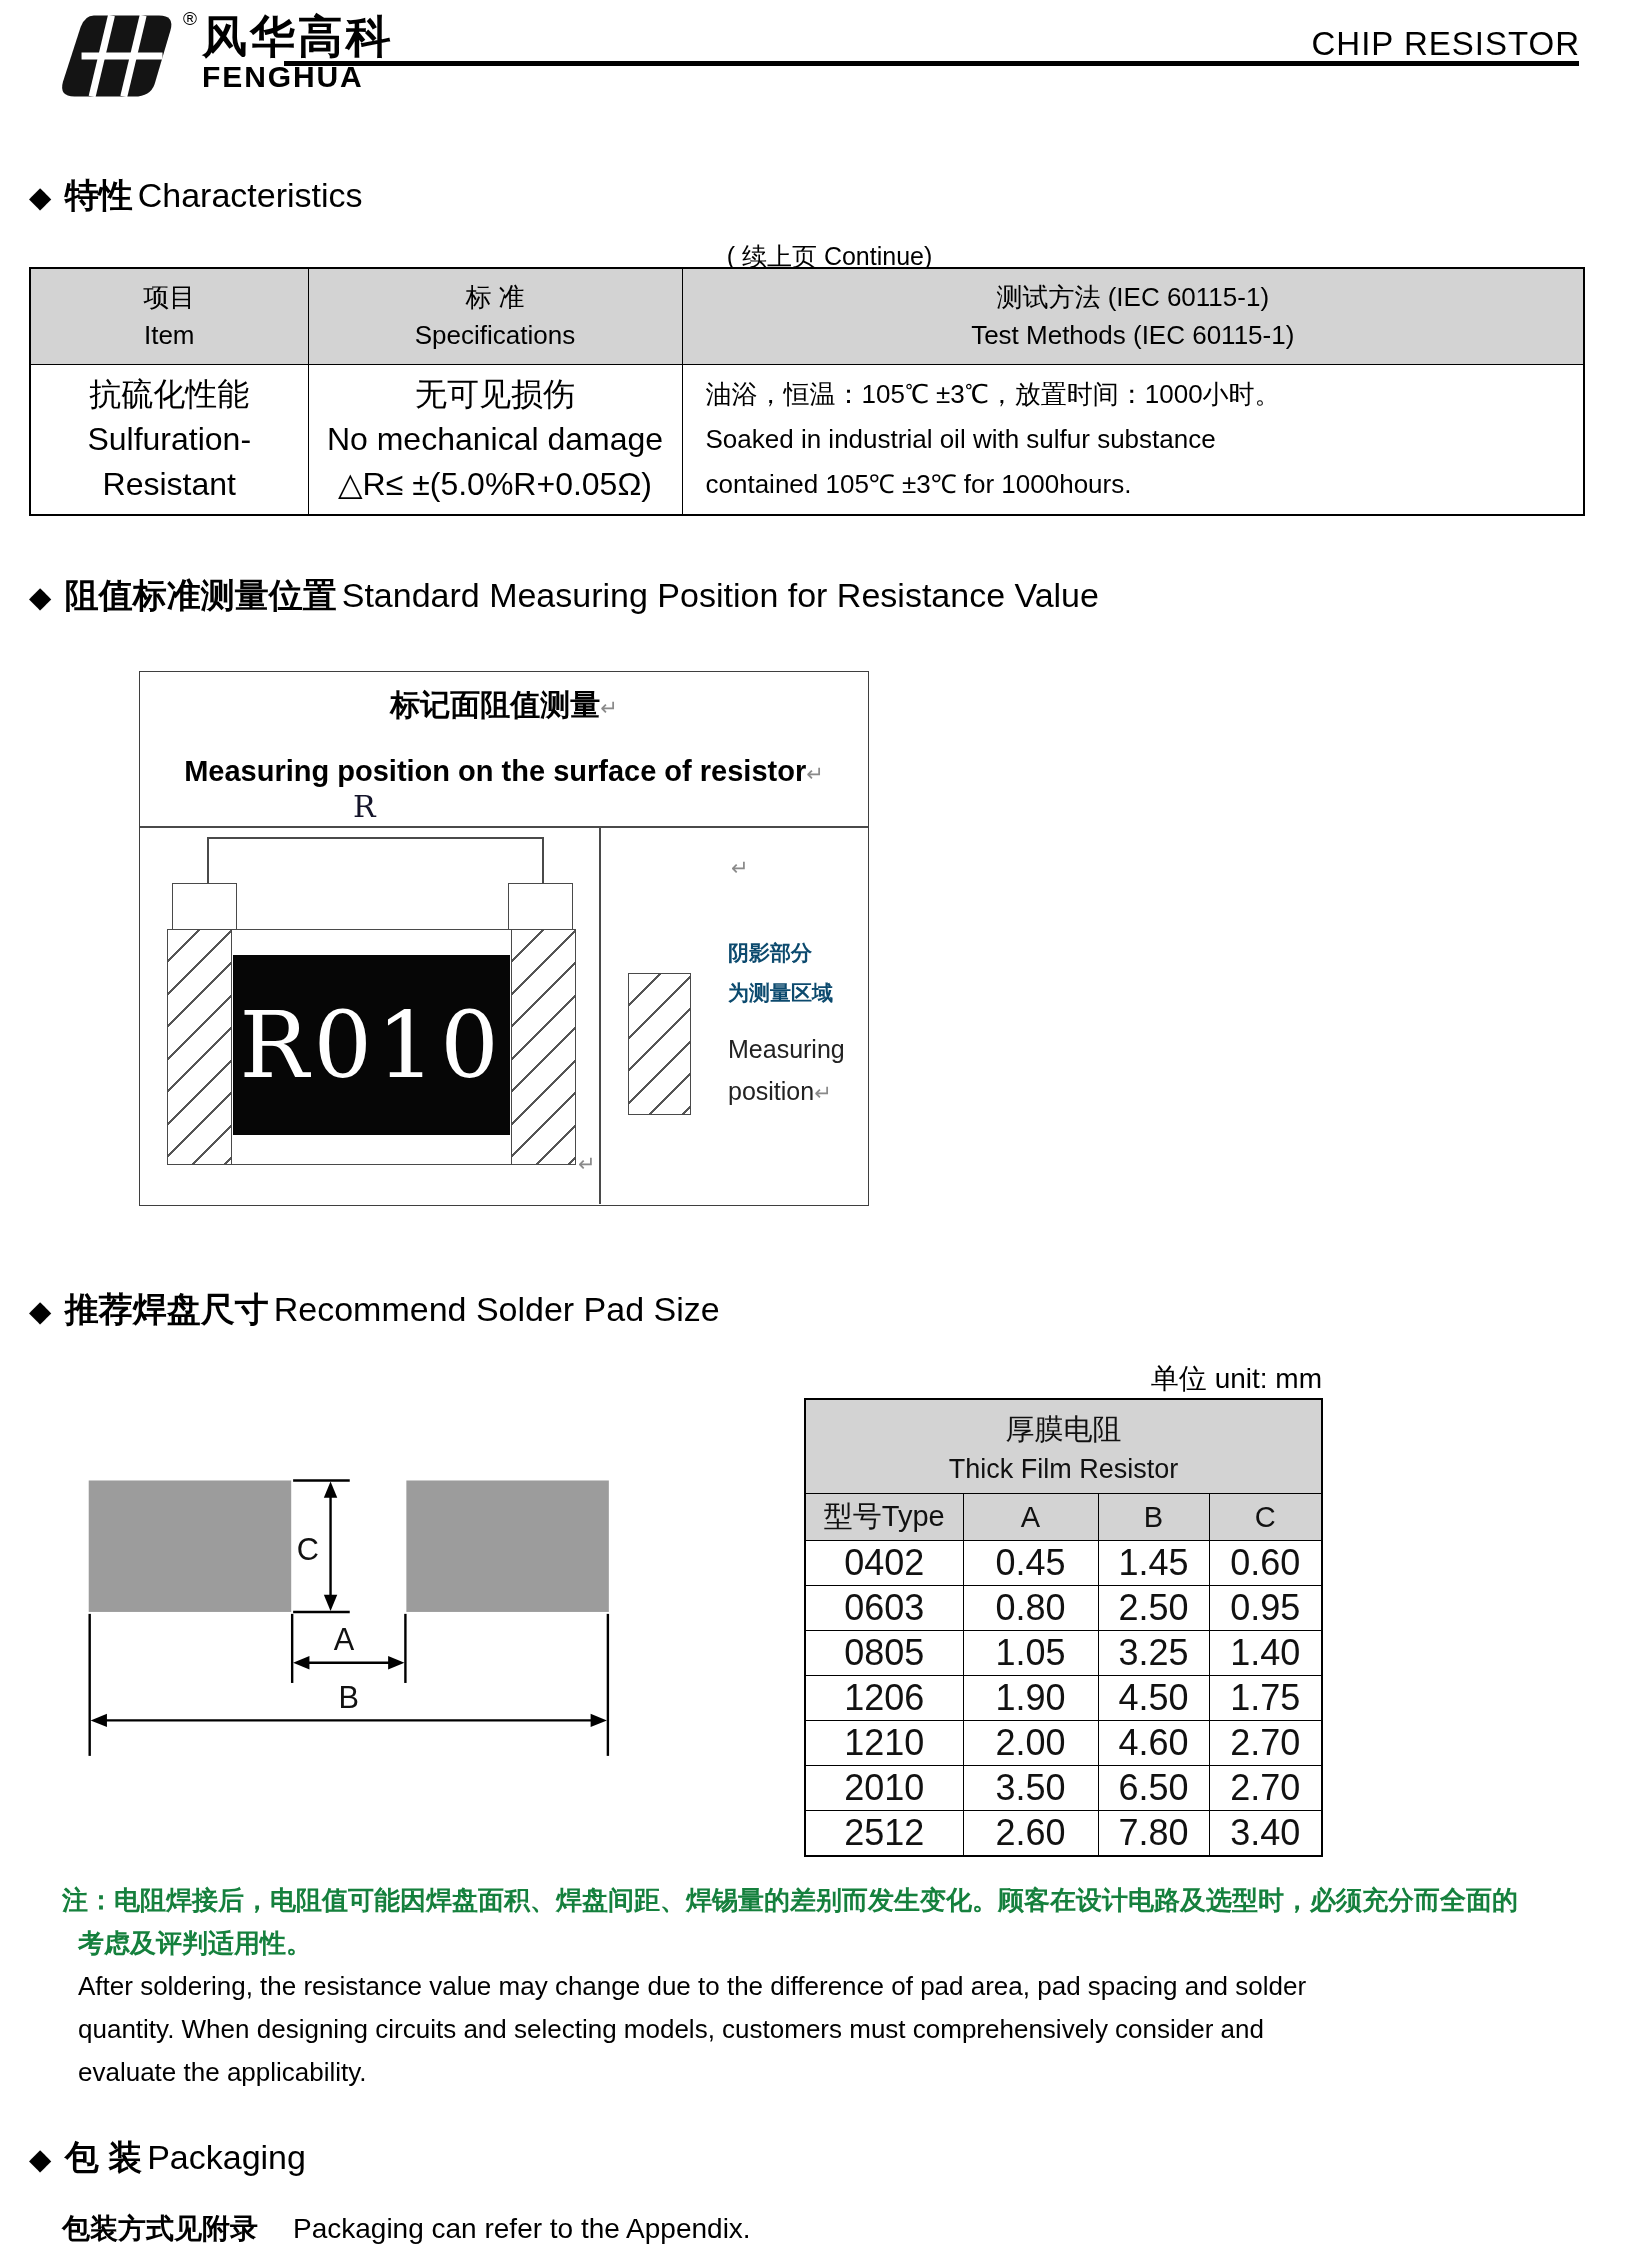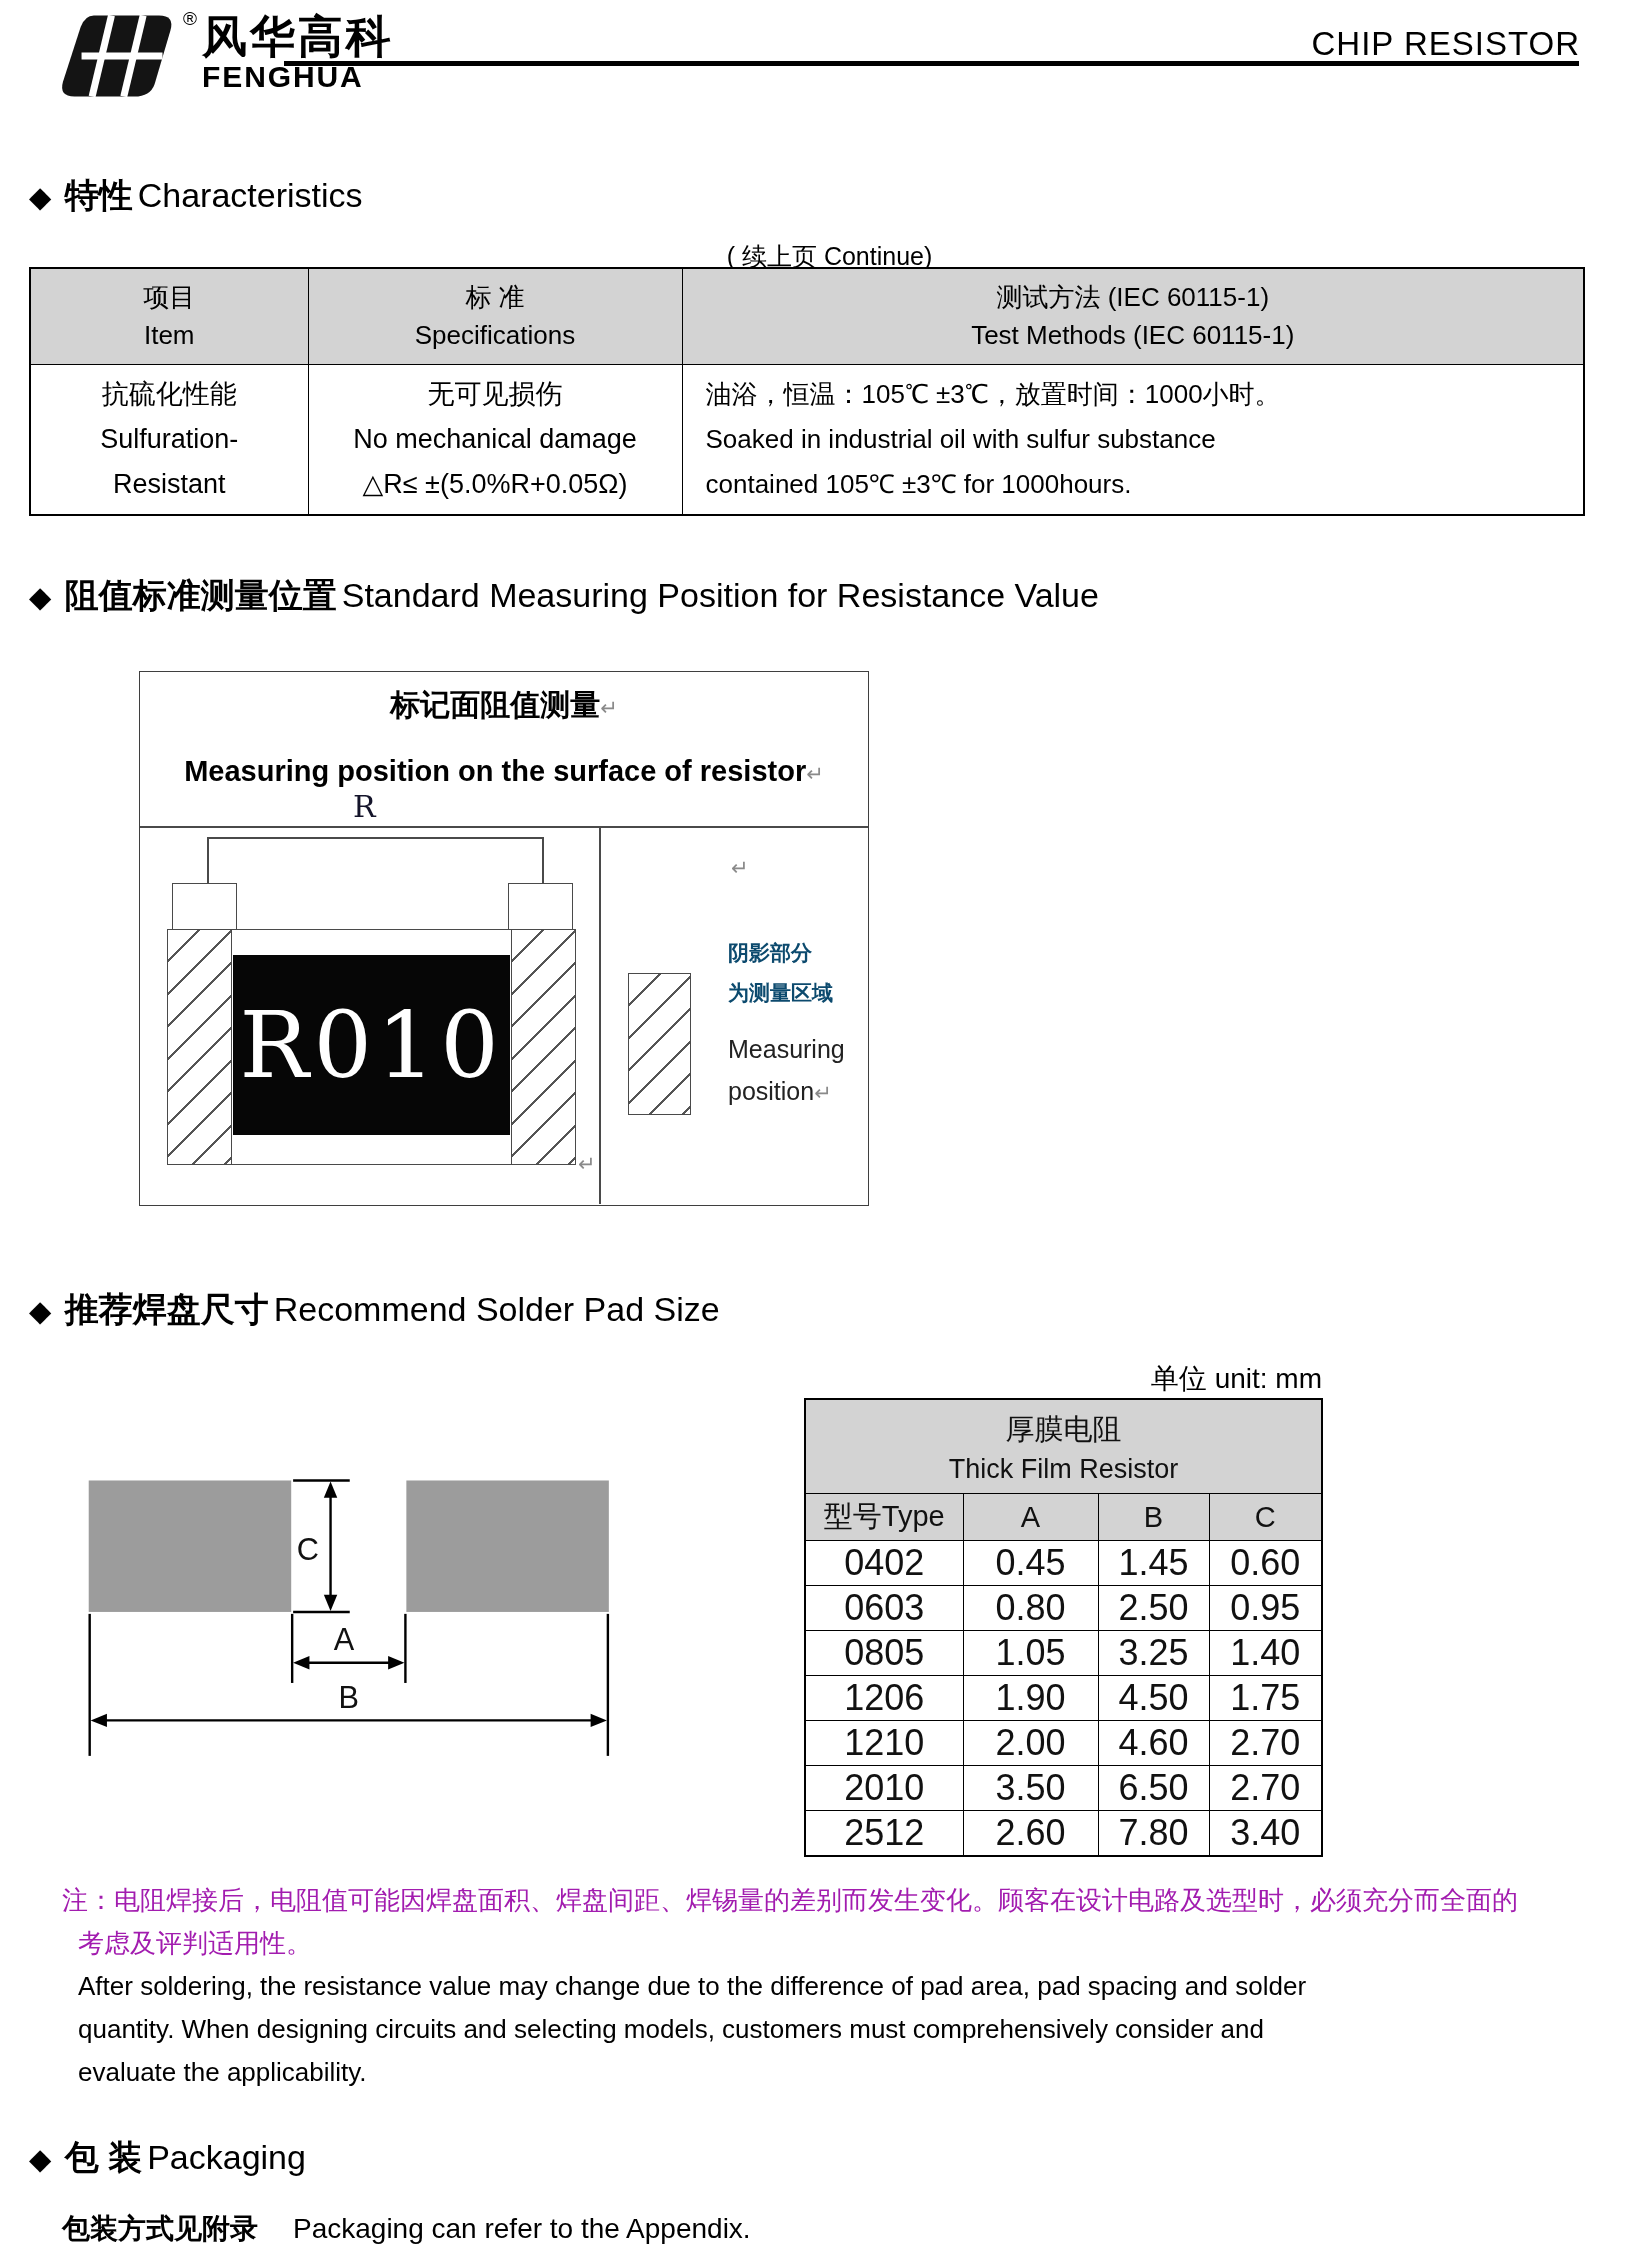--- a/index.html
+++ b/index.html
@@ -24,21 +24,21 @@
   .h-sec .cn { font-weight:bold; }
   .h-sec .en { font-weight:normal; margin-left:5px; }
   .continue-note { width:100%; text-align:center; font-size:25px; }
 
   
   table.spec { border-collapse:collapse; table-layout:fixed; }
   table.spec td { border:1.9px solid #000; vertical-align:middle; }
   table.spec { border:2.9px solid #000; }
   .spec .hd { background:#d3d3d3; text-align:center; font-size:26px; }
   .spec .hd div { line-height:38px; }
-  .spec .c-center { text-align:center; font-size:27px; line-height:45px; }
+  .spec .c-center { text-align:center; font-size:32px; line-height:45px; }
   .spec .c-left { text-align:left; font-size:26px; line-height:45px; padding-left:23px; }
 
   
   .m-box { border:1.9px solid #3f3f3f; background:#fff; }
   .m-cap { width:100%; text-align:center; font-weight:bold; }
   .m-cap-cn { font-size:30px; }
   .m-cap-en { font-size:29px; }
   .ret { color:#8a8a8a; font-weight:normal; font-size:21px; }
   .line { background:#4a4a4a; }
   .probe { border:1.9px solid #4a4a4a; border-bottom:none; background:#fff; }
@@ -62,21 +62,21 @@
   table.pad { border-collapse:collapse; table-layout:fixed; border:2.9px solid #000;padding-left:20px; }
   table.pad td { border:1.9px solid #000; text-align:center; color:#111; }
   .pad .ghd { background:#d3d3d3; }
   .pad .ghd .g1 { font-size:29px; line-height:42px; padding-top:3.8px; }
   .pad .ghd .g2 { font-size:27px; line-height:38px; }
   .pad .chd { background:#d3d3d3; font-size:29px; height:44px; }
   .pad .val { font-size:36px; height:40px; }
 
   
   .note { font-size:26px; line-height:43px; }
-  .note .cn { font-weight:normal; color:#a21caf; }
+  .note .cn { font-weight:bold; color:#15803d; }
   .note .ind { margin-left:16px; }
   .pack-body { display:flex; gap:35px; font-size:28px; align-items:baseline; }
   .pack-body .cn { font-weight:bold; }
 </style>
 </head>
 <body>
 
 <div class="page">
 
   <div class="abs" style="left:56px; top:11.5px; width:125px; height:88px;">

